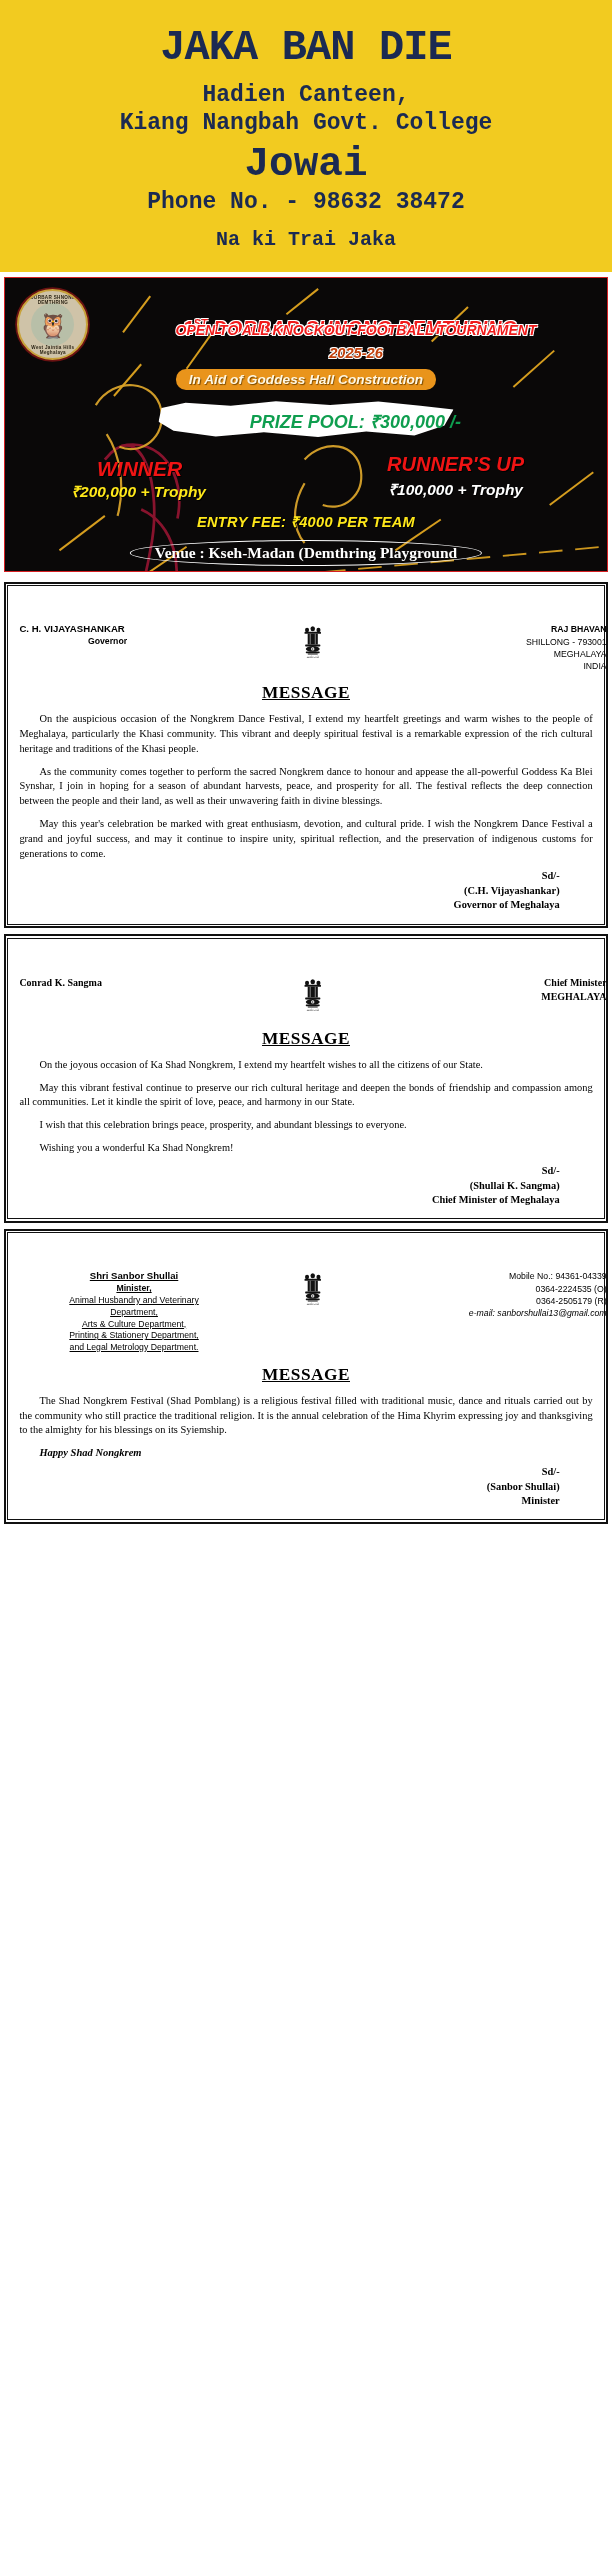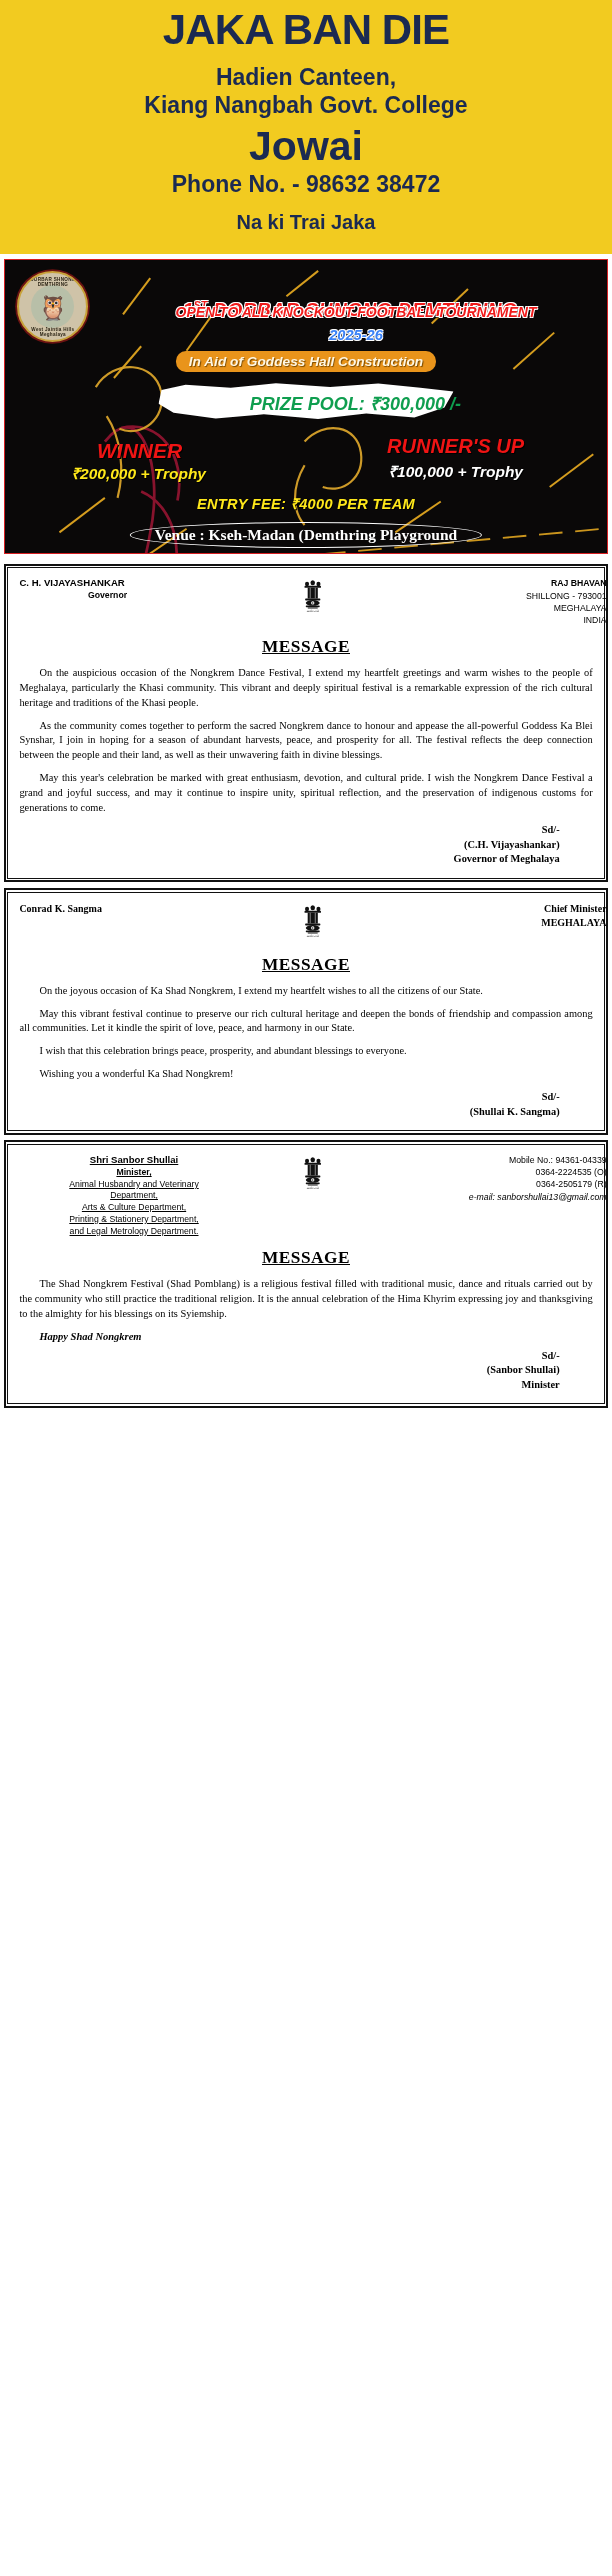--- a/index.html
+++ b/index.html
@@ -7,23 +7,23 @@
     width:612px;
     background:#ffffff;
     font-family:"Liberation Serif", serif;
     -webkit-font-smoothing:antialiased;
   }
   .page{width:612px;position:relative;background:#fff;}
 
   
   .banner{
     background:#f2cb20;
-    padding:4px 9px 20px 9px;
+    padding:22px 9px 20px 9px;
     text-align:center;
-    font-family:Liberation Sans, sans-serif;
+    font-family:Liberation Mono, monospace;
     color:#1b2a52;
   }
   .banner .b-title{
     font-size:42px;
     font-weight:bold;
     letter-spacing:-0.9px;
     line-height:1.06;
     margin:3.6px 0 11px 0;
   }
   .banner .b-sub{
@@ -96,21 +96,21 @@
   }
   .p-head1 sup{font-size:10px;vertical-align:super;}
   .p-head2{
     position:absolute;left:109px;right:9px;top:44px;text-align:center;
     color:#f01b1b;font-size:14px;font-weight:bold;font-style:italic;
     letter-spacing:0px;
     text-shadow:0.9px 0.9px 0 #fff,-0.9px 0.9px 0 #fff,0.9px -0.9px 0 #fff,-0.9px -0.9px 0 #fff;
   }
   .p-head3{
     position:absolute;left:109px;right:9px;top:67px;text-align:center;
-    color:#3b82f6;font-size:14.6px;font-weight:bold;font-style:italic;
+    color:#c2410c;font-size:14.6px;font-weight:bold;font-style:italic;
     text-shadow:0.9px 0.9px 0 #fff,-0.9px 0.9px 0 #fff,0.9px -0.9px 0 #fff,-0.9px -0.9px 0 #fff;
   }
   .p-aid{
     position:absolute;left:50%;transform:translateX(-50%);top:91px;
     background:#e9941b;color:#fff7e2;
     font-size:13.7px;font-weight:bold;font-style:italic;
     padding:2.7px 12.8px;border-radius:10px;white-space:nowrap;
     text-shadow:0.9px 0.9px 0.9px #7a4a00;
   }
   .p-prize-brush{
@@ -168,20 +168,21 @@
   }
   .msg-card .inner{
     border:0.9px solid #111;
     padding:9px 11px 11px 11px;
   }
   .letterhead{
     display:flex;
     align-items:flex-start;
     justify-content:flex-start;
     gap:7px;
+    margin-top:28px;
   }
   .lh-left{flex:0 0 40%;font-family:"Liberation Sans",sans-serif;font-size:8.7px;line-height:1.35;}
   .lh-left .nm{font-weight:bold;font-size:9.6px;}
   .lh-left .rl{font-weight:bold;}
   .lh-mid{flex:0 0 20%;text-align:center;}
   .lh-right{flex:0 0 40%;text-align:right;font-family:"Liberation Sans",sans-serif;font-size:8.7px;line-height:1.4;}
   .lh-right .bold{font-weight:bold;}
 
   .lh-left.serif,.lh-right.serif{font-family:"Liberation Serif",serif;font-size:10px;font-weight:bold;}
   .lh-left.centered{text-align:center;text-decoration:underline;}
@@ -388,20 +389,21 @@
       <div class="msg-title">MESSAGE</div>
 
       <p class="msg-p">On the joyous occasion of Ka Shad Nongkrem, I extend my heartfelt wishes to all the citizens of our State.</p>
       <p class="msg-p">May this vibrant festival continue to preserve our rich cultural heritage and deepen the bonds of friendship and compassion among all communities. Let it kindle the spirit of love, peace, and harmony in our State.</p>
       <p class="msg-p">I wish that this celebration brings peace, prosperity, and abundant blessings to everyone.</p>
       <p class="msg-p">Wishing you a wonderful Ka Shad Nongkrem!</p>
 
       <div class="sig">
         <div class="sd">Sd/-</div>
         <div>(Shullai K. Sangma)</div>
+        <div>Chief Minister of Meghalaya</div>
       </div>
     </div>
   </div>
 
   <div class="msg-card">
     <div class="inner">
 
       <div class="letterhead">
         <div class="lh-left centered">
           <div class="nm">Shri Sanbor Shullai</div>

